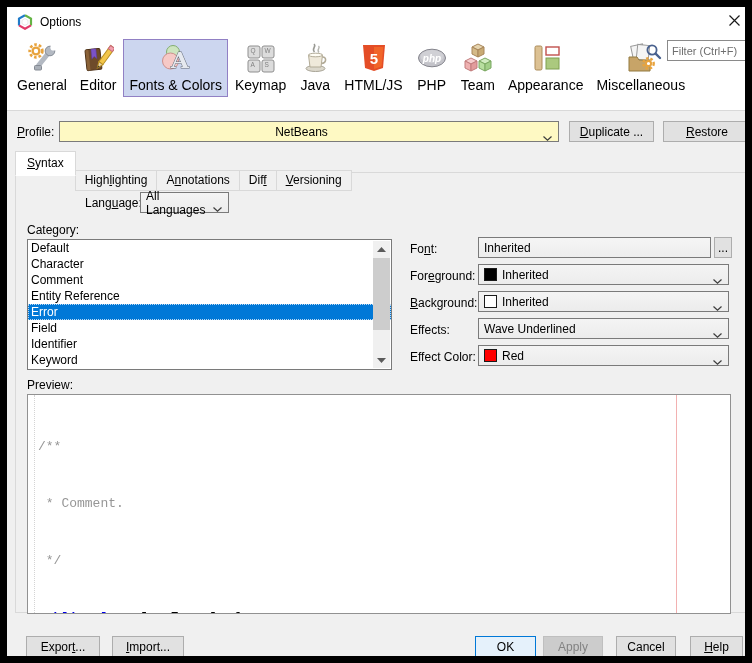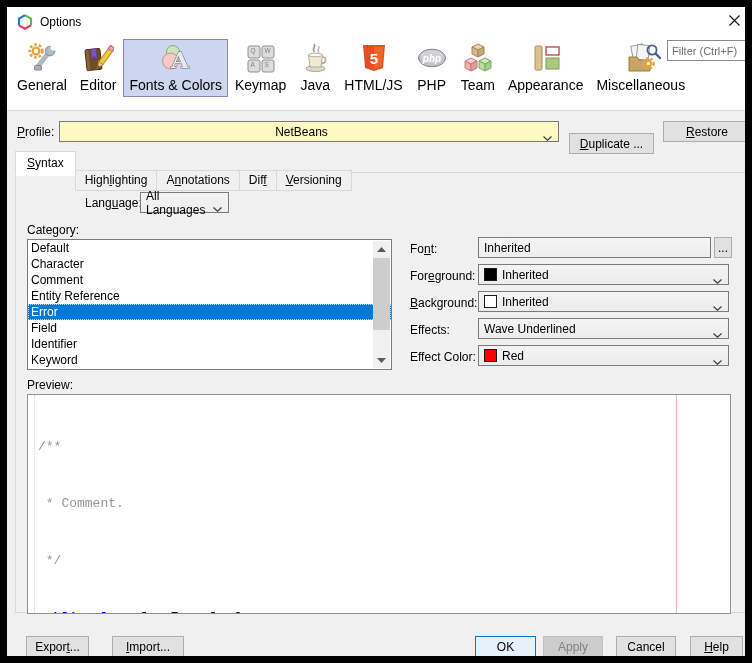--- a/index.html
+++ b/index.html
@@ -225,21 +225,21 @@
   </span>
   <input class="filter-input" placeholder="Filter (Ctrl+F)" style="">
 
   <span class="lbl" style="left:10px; top:118px;"><u>P</u>rofile:</span>
   <div class="combo white" style="left:52px; top:114px; width:500px;">
     <span>NetBeans</span>
     <span class="chev"><svg width="9" height="5" viewBox="0 0 9 5">
           <path d="M0.5,0.5 L4.5,4.2 L8.5,0.5" fill="none" stroke="#3c3c3c" stroke-width="1.2"></path>
         </svg></span>
   </div>
-  <div class="btn" style="left:562px; top:114px; width:85px; height:21px;margin-top:12px;"><span><u>D</u>uplicate ...</span></div>
+  <div class="btn" style="left:562px; top:114px; width:85px; height:21px;"><span><u>D</u>uplicate ...</span></div>
   <div class="btn" style="left:656px; top:114px; width:88px; height:21px;"><span><u>R</u>estore</span></div>
 
   <div class="tabstrip">
     <div class="tab active"><span><u>S</u>yntax</span></div>
     <div class="tab"><span>High<u>l</u>ighting</span></div>
     <div class="tab"><span>A<u>n</u>notations</span></div>
     <div class="tab"><span>Dif<u>f</u></span></div>
     <div class="tab"><span><u>V</u>ersioning</span></div>
   </div>
   <div class="tabpanel"></div>
@@ -327,20 +327,20 @@
       <div><span style="color: rgb(150, 150, 150);"> * Comment.</span></div>
       <div><span style="color: rgb(150, 150, 150);"> */</span></div>
       <div><span class="tk-kw" style="color: rgb(0, 0, 230);">public class </span><span class="tk-cls" style="color: rgb(0, 0, 0);">JavaExample {</span></div>
       
       
       
       
     </div>
   </div>
 
-  <div class="btn" style="left:19px; top:629px; width:63px; height:22px;"><span>Expor<u>t</u>...</span></div>
+  <div class="btn" style="left:19px; top:629px; width:74px; height:22px;"><span>Expor<u>t</u>...</span></div>
   <div class="btn" style="left:105px; top:629px; width:72px; height:22px;"><span><u>I</u>mport...</span></div>
   <div class="btn default" style="left:468px; top:629px; width:61px; height:22px;"><span>OK</span></div>
   <div class="btn disabled" style="left:536px; top:629px; width:60px; height:22px;"><span>Apply</span></div>
   <div class="btn" style="left:609px; top:629px; width:60px; height:22px;"><span>Cancel</span></div>
   <div class="btn" style="left:683px; top:629px; width:53px; height:22px;"><span><u>H</u>elp</span></div>
 
 </div>
 
 </body></html>

